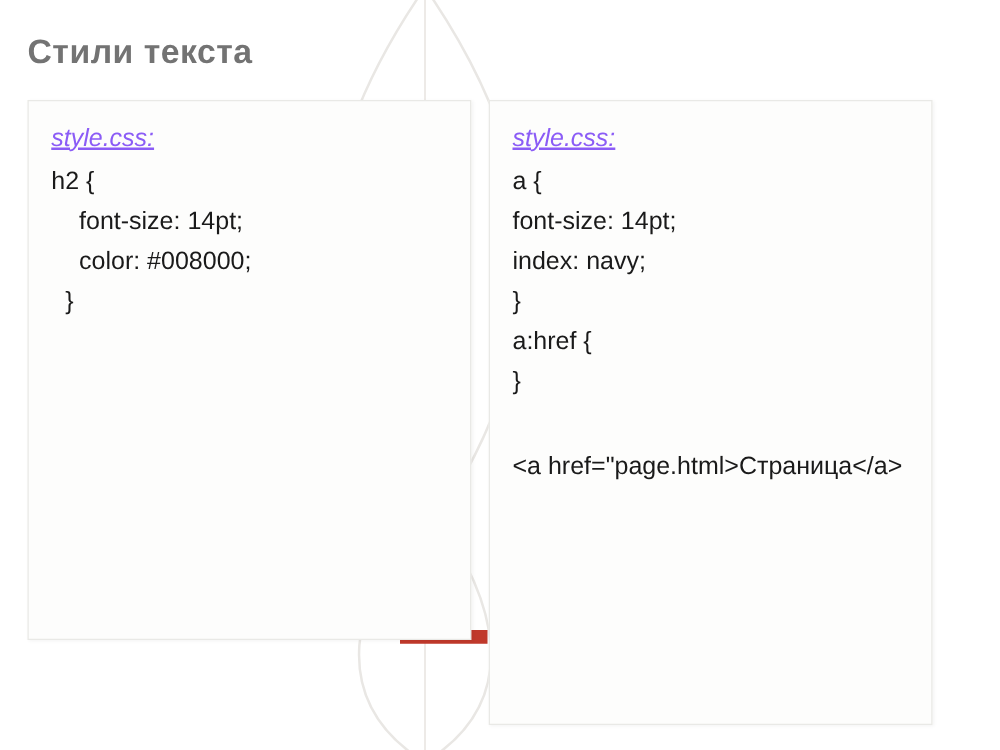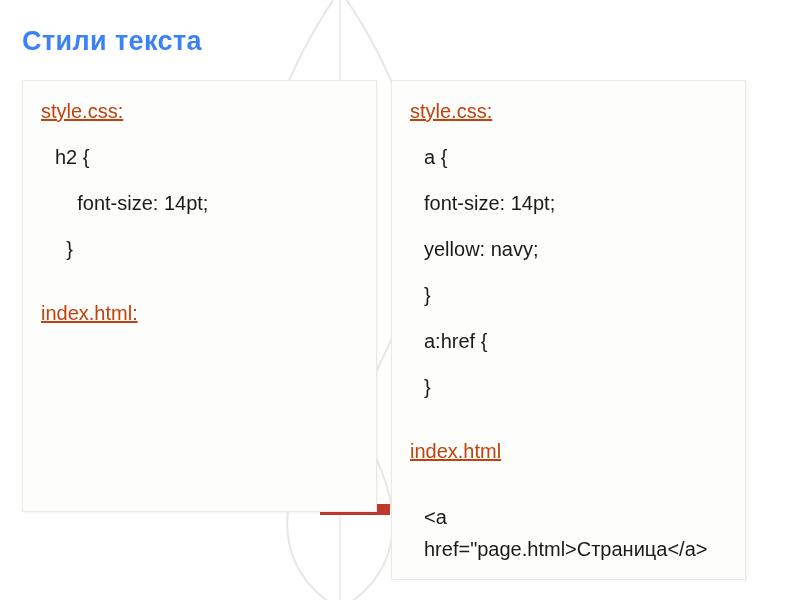--- a/index.html
+++ b/index.html
@@ -25,21 +25,21 @@
     height: 600px;
     pointer-events: none;
     z-index: 0;
   }
   .slide-title {
     position: absolute;
     top: 26px;
     left: 22px;
     font-size: 27px;
     font-weight: bold;
-    color: #3b82f6;
+    color: #737373;
     letter-spacing: 0.4px;
     z-index: 2;
   }
   .two-col {
     position: absolute;
     top: 80px;
     left: 22px;
     display: flex;
     gap: 14px;
     z-index: 2;
@@ -52,27 +52,28 @@
     padding: 14px 18px 18px 18px;
     box-sizing: border-box;
   }
   .panel-left { height: 432px; }
   .panel-right { height: 500px; }
   .code-line {
     font-size: 20px;
     line-height: 1.6;
     color: #1a1a1a;
     white-space: pre-wrap;
-    margin: 14px;
+    margin: 0;
   }
   .file-label {
     font-size: 20px;
     line-height: 1.6;
-    color: #c2410c;
+    color: #8b5cf6;
     text-decoration: underline;
+    font-style: italic;
     margin: 0 0 2px 0;
   }
   .gap { height: 18px; }
   .accent-bar {
     position: absolute;
     left: 320px;
     top: 504px;
     width: 70px;
     height: 11px;
     background: #c0392b;
@@ -91,35 +92,34 @@
   </svg>
 
   <div class="slide-title">Стили текста</div>
 
   <div class="two-col">
 
     <div class="panel panel-left">
       <p class="file-label">style.css:</p>
       <p class="code-line">h2 {</p>
       <p class="code-line">    font-size: 14pt;</p>
+      <p class="code-line">    color: #008000;</p>
       <p class="code-line">  }</p>
       <div class="gap"></div>
-      <p class="file-label">index.html:</p>
     </div>
 
     <div class="panel panel-right">
       <p class="file-label">style.css:</p>
       <p class="code-line">a {</p>
       <p class="code-line">font-size: 14pt;</p>
-      <p class="code-line">yellow: navy;</p>
+      <p class="code-line">index: navy;</p>
       <p class="code-line">}</p>
       <p class="code-line">a:href {</p>
       <p class="code-line">}</p>
       <div class="gap"></div>
-      <p class="file-label">index.html</p>
       <div class="gap"></div>
       <p class="code-line">&lt;a href="page.html&gt;Страница&lt;/a&gt;</p>
     </div>
 
   </div>
 
   <div class="accent-bar"></div>
 
 </div>
 

